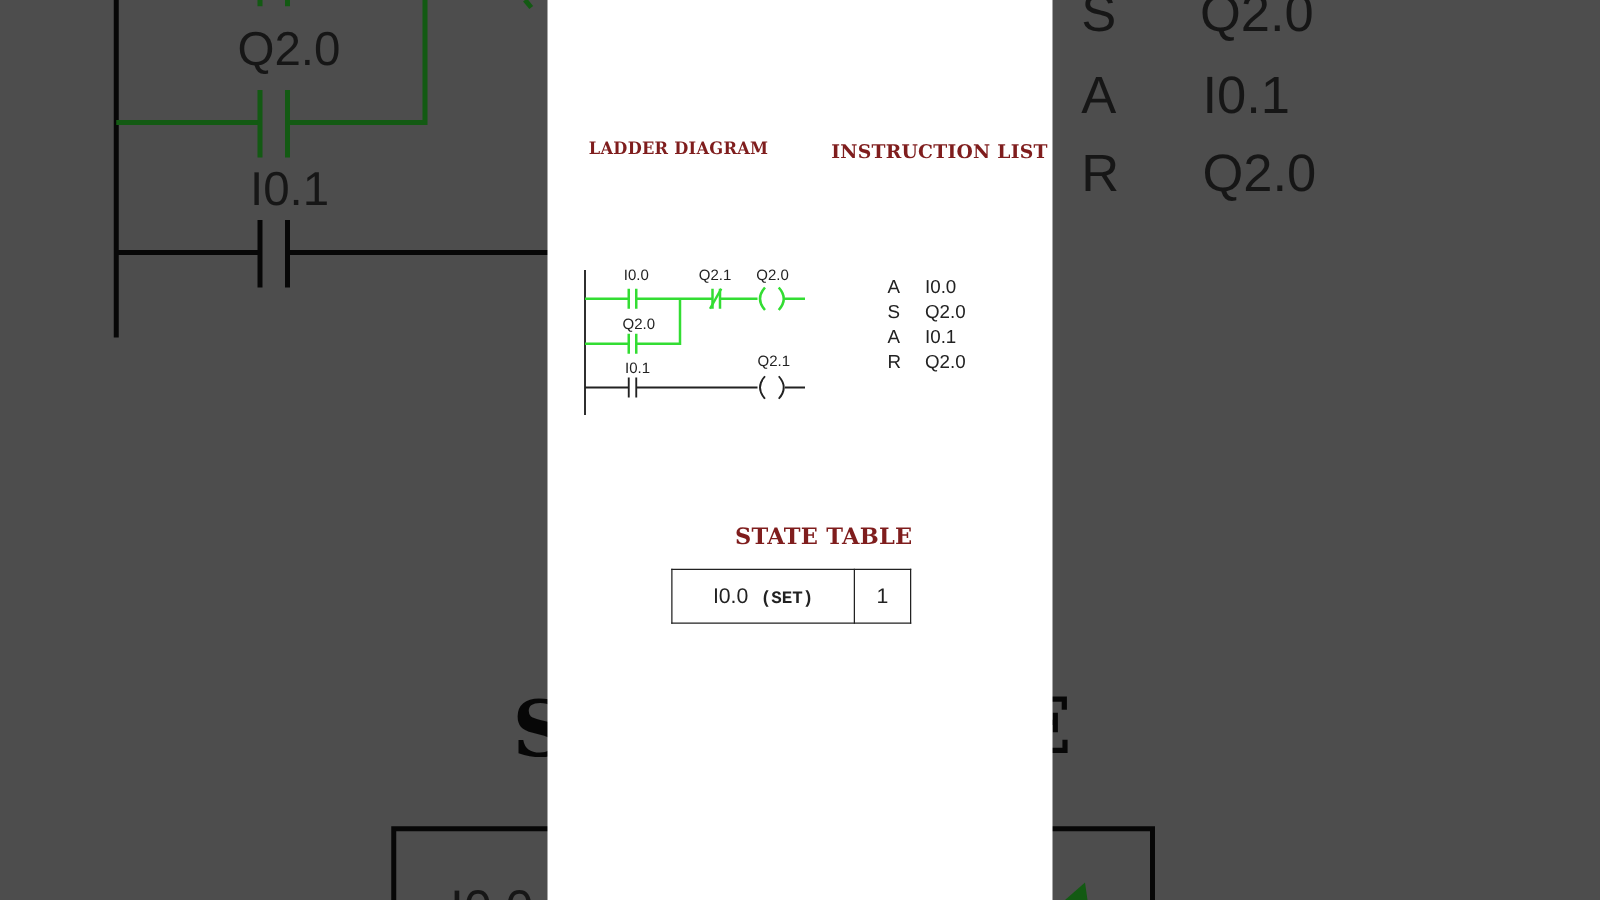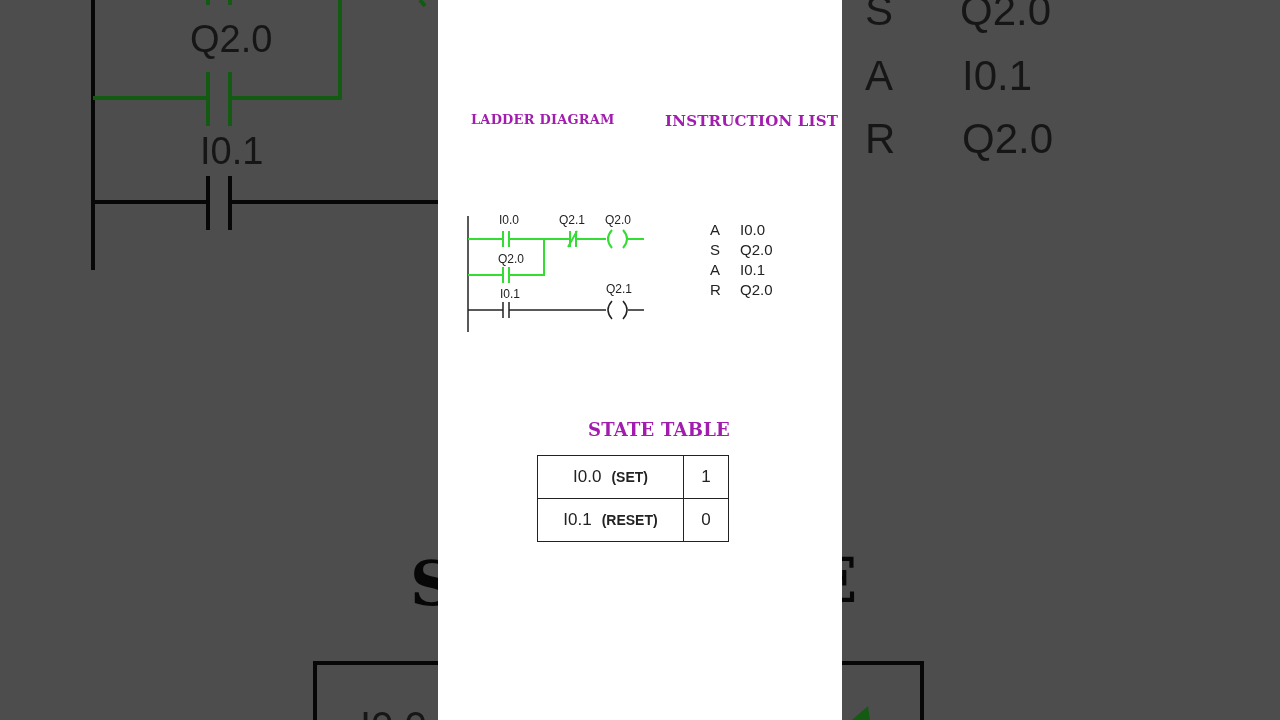--- a/index.html
+++ b/index.html
@@ -11,41 +11,41 @@
     
     #bg {
       position: absolute; left: 0; top: 0; width: 1280px; height: 720px; overflow: hidden;
     }
     #panel {
       position: absolute; left: 438px; top: 0; width: 404px; height: 720px;
       background: #ffffff;
     }
     .heading {
       position: absolute; font-family: "DejaVu Serif", serif; font-weight: bold;
-      color: #a21caf; letter-spacing: 0.2px; white-space: nowrap;
+      color: #7f1d1d; letter-spacing: 0.2px; white-space: nowrap;
     }
     .h-ladder { left: 33px; top: 112px; font-size: 13px; transform: scaleY(1.05); }
     .h-il { left: 227px; top: 112px; font-size: 15px; }
     .h-state { left: 130px; top: 419px; font-size: 18px; margin-left: 20px; }
     .il {
       position: absolute; left: 272px; top: 220px;
       font-size: 15px; color: #222; line-height: 20px;
     }
     .il-row { display: flex; }
     .il-op { width: 30px; }
     .state-table {
       position: absolute; left: 99px; top: 455px;
       border-collapse: collapse;
     }
     .state-table td {
       border: 1.5px solid #222; height: 42px; padding: 0; font-size: 17px; color: #222;
     }
     .state-table td.label { width: 145px; text-align: center; white-space: nowrap; }
     .state-table td.val { width: 44px; text-align: center; }
-    .tag { font-family: Liberation Sans, sans-serif; font-weight: bold; font-size: 14px; margin-left: 10px; }
+    .tag { font-family: Liberation Mono, monospace; font-weight: bold; font-size: 14px; margin-left: 10px; }
     .green { color: #33cc33; }
     svg text { font-family: "Liberation Sans", sans-serif; font-size: 12px; fill: #222; }
   </style>
 </head>
 <body>
 
 <div id="bg">
   <svg width="1280" height="720">
     <g opacity="0.9">
 
@@ -153,21 +153,15 @@
 
   <div class="heading h-state">STATE TABLE</div>
   <table class="state-table">
     <tbody>
         <tr>
       <td class="label">
         <span>I0.0</span><span class="tag">(SET)</span>
       </td>
       <td class="val green">1</td>
     </tr>
-    <tr>
-      <td class="label">
-        <span>I0.1</span><span class="tag">(RESET)</span>
-      </td>
-      <td class="val">0</td>
-    </tr>
   </tbody>
     </table>
 </div>
 
 </body></html>

